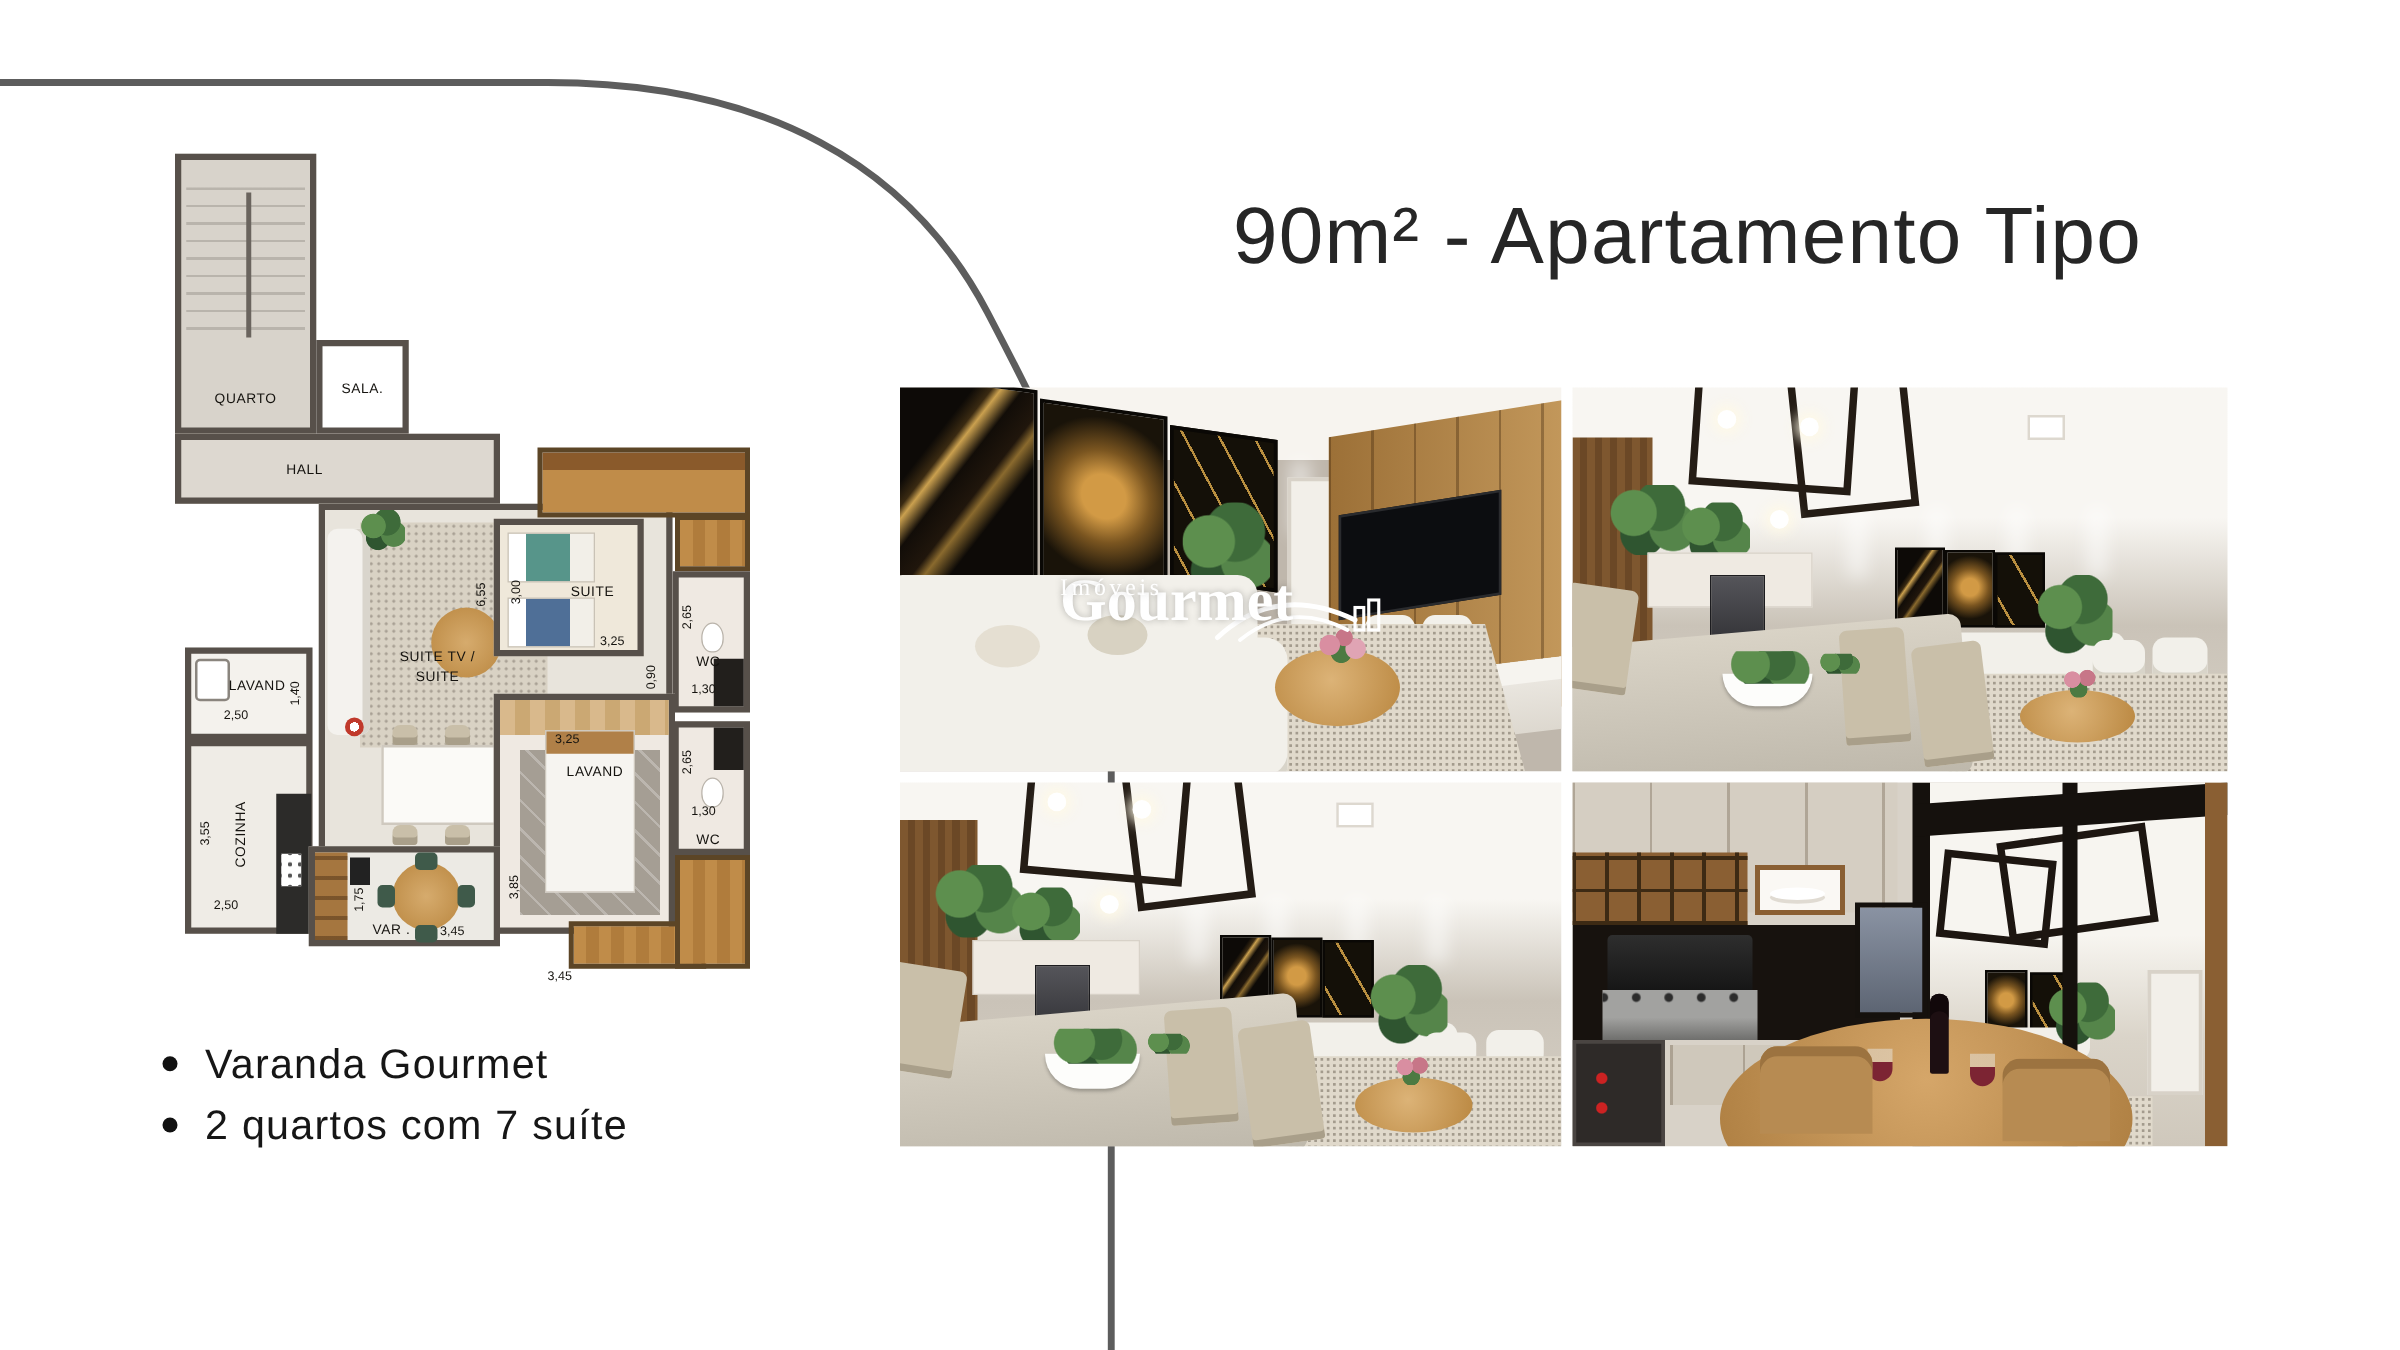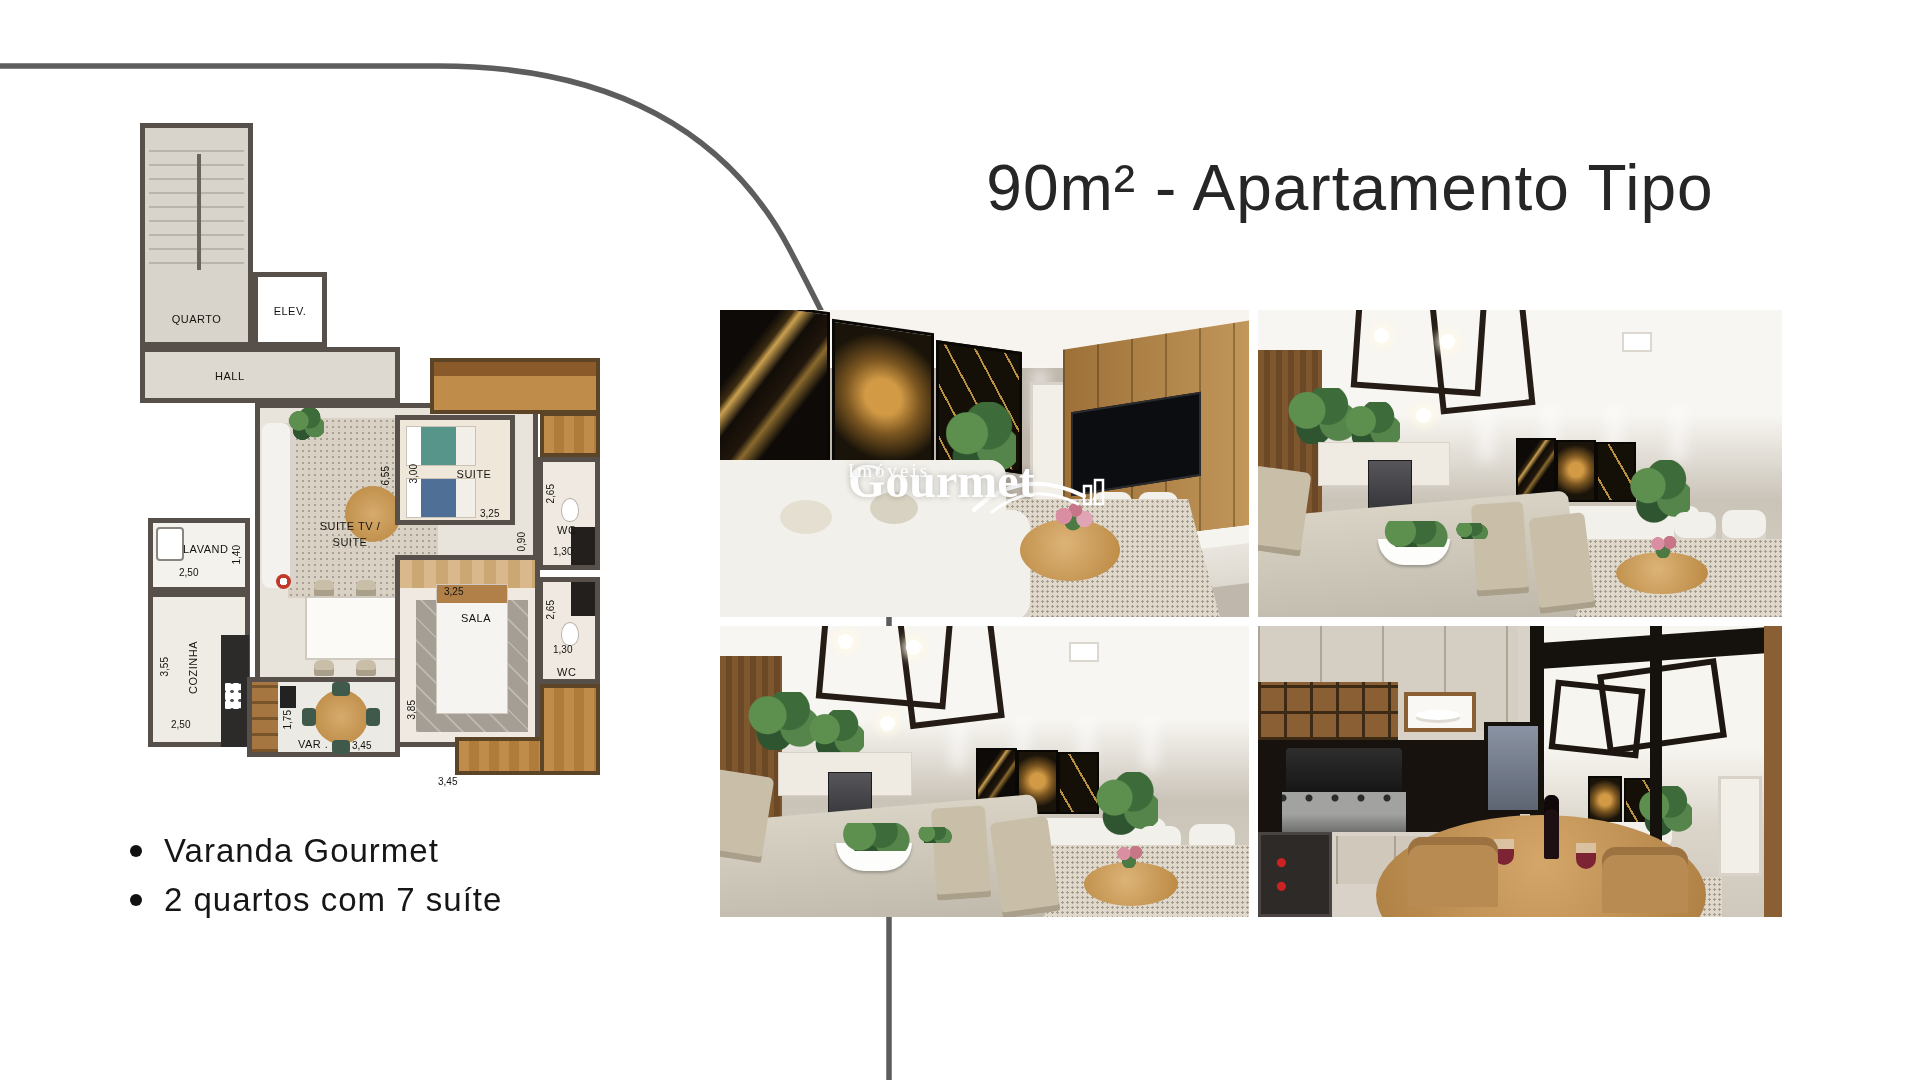--- a/index.html
+++ b/index.html
@@ -62,25 +62,25 @@
 
   <section class="plan">
 
     <div class="room" style="left:2px;top:5px;width:113px;height:224px;background:#d8d3cb;">
       <div class="treads"></div>
       <div class="a" style="left:50%;top:26px;width:4px;height:116px;background:#6a645e;"></div>
       <span class="lbl" style="left:0;top:185px;width:100%;text-align:center;">QUARTO</span>
     </div>
 
     <div class="room" style="left:115px;top:154px;width:74px;height:75px;background:#ffffff;">
-      <span class="lbl" style="left:0;top:28px;width:100%;text-align:center;">ELEV.</span>
+      <span class="lbl" style="left:0;top:28px;width:100%;text-align:center;">SALA.</span>
     </div>
 
     <div class="room" style="left:2px;top:229px;width:260px;height:56px;background:#ddd8d0;">
-      <span class="lbl" style="left:70px;top:18px;">HALL</span>
+      <span class="lbl" style="left:84px;top:18px;">HALL</span>
     </div>
 
     <div class="room" style="left:117px;top:285px;width:283px;height:344px;">
       <div class="a dots" style="left:28px;top:10px;width:150px;height:180px;"></div>
       <div class="a" style="left:2px;top:15px;width:34px;height:165px;background:#f4f2ee;border-radius:8px;box-shadow:inset -6px 0 0 #d9d5cc;"></div>
       <div class="a greens" style="left:28px;top:0px;width:36px;height:32px;"></div>
       <div class="a" style="left:85px;top:78px;width:56px;height:56px;border-radius:50%;background:radial-gradient(circle,#d6ab6d,#b9863f);"></div>
       <span class="lbl" style="left:30px;top:112px;width:120px;text-align:center;">SUITE TV /</span>
       <span class="lbl" style="left:30px;top:128px;width:120px;text-align:center;">SUITE</span>
       <span class="dim v" style="left:120px;top:58px;">6,55</span>
@@ -135,21 +135,21 @@
       <span class="dim v" style="left:2px;top:18px;">2,65</span>
       <span class="dim" style="left:10px;top:62px;">1,30</span>
       <span class="lbl" style="left:14px;top:84px;">WC</span>
     </div>
 
     <div class="room" style="left:257px;top:437px;width:145px;height:192px;background:#efe9e2;">
       <div class="a" style="left:0;top:0;width:100%;height:28px;background:repeating-linear-gradient(90deg,#d9b98c 0 12px,#cba873 12px 24px);"></div>
       <div class="a" style="left:16px;top:40px;width:112px;height:132px;background:#a59e94;background-image:repeating-linear-gradient(45deg,rgba(255,255,255,.25) 0 2px,transparent 2px 16px);"></div>
       <div class="a" style="left:36px;top:24px;width:70px;height:128px;background:#f6f4f0;border:1px solid #cfc9bf;box-shadow:inset 0 18px 0 #b08048;"></div>
       <span class="dim" style="left:44px;top:26px;">3,25</span>
-      <span class="lbl" style="left:36px;top:52px;width:80px;text-align:center;">SALA</span>
+      <span class="lbl" style="left:36px;top:52px;width:80px;text-align:center;">LAVAND</span>
       <span class="dim v" style="left:6px;top:140px;">3,85</span>
     </div>
 
     <div class="room" style="left:109px;top:559px;width:153px;height:80px;background:#eceae4;">
       <div class="a" style="left:0;top:0;width:26px;height:70px;background:#a5763f;background-image:repeating-linear-gradient(0deg,rgba(40,20,5,.35) 0 3px,transparent 3px 16px);"></div>
       <div class="a" style="left:28px;top:4px;width:16px;height:22px;background:#222;"></div>
       <div class="a" style="left:62px;top:8px;width:54px;height:54px;border-radius:50%;background:radial-gradient(circle,#d6ab6d,#b9863f);"></div>
       <div class="a" style="left:80px;top:0px;width:18px;height:14px;border-radius:4px;background:#3f5a4a;"></div>
       <div class="a" style="left:80px;top:58px;width:18px;height:14px;border-radius:4px;background:#3f5a4a;"></div>
       <div class="a" style="left:50px;top:26px;width:14px;height:18px;border-radius:4px;background:#3f5a4a;"></div>

